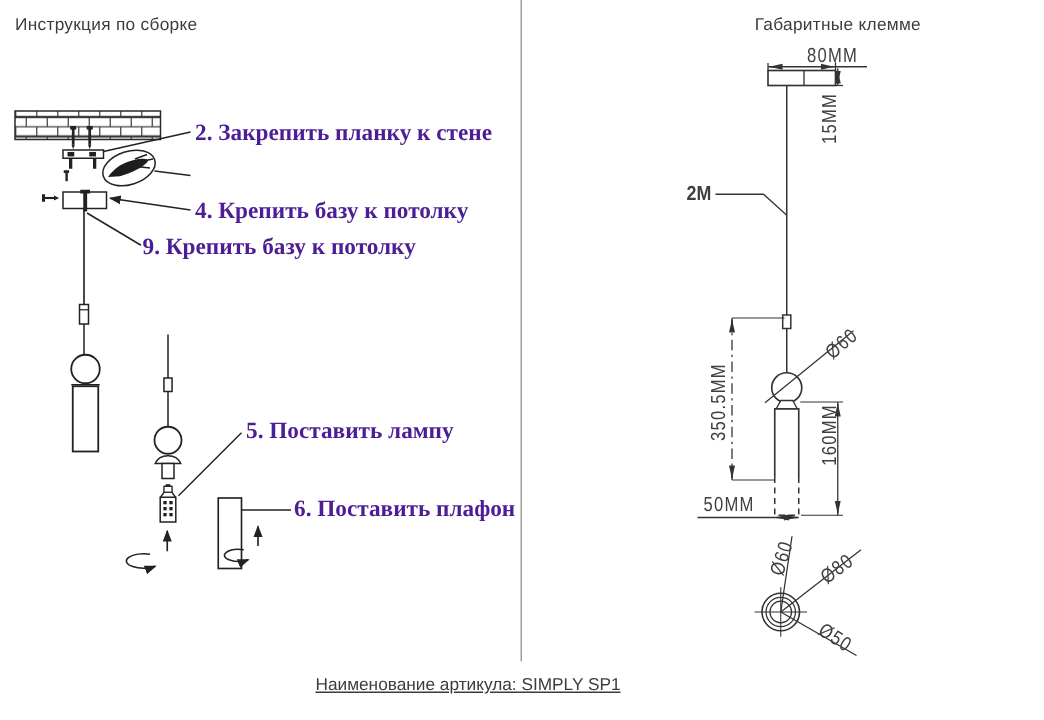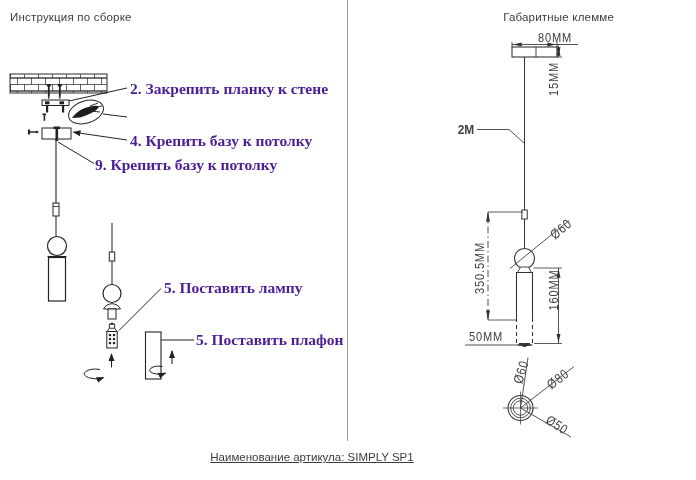--- a/index.html
+++ b/index.html
@@ -200,21 +200,21 @@
     </g>
   </svg>
 
   <div class="ui-title" style="left:10px;top:11px;">Инструкция по сборке</div>
   <div class="ui-title" style="right:10px;top:11px;">Габаритные клемме</div>
 
   <div class="step" style="left:130px;top:79.5px;">2. Закрепить планку к стене</div>
   <div class="step" style="left:130px;top:131.5px;">4. Крепить базу к потолку</div>
   <div class="step" style="left:95px;top:156px;">9. Крепить базу к потолку</div>
   <div class="step" style="left:164px;top:279px;text-align:center;">5. Поставить лампу</div>
-  <div class="step" style="left:196px;top:331px;">5. Поставить плафон</div>
+  <div class="step" style="left:196px;top:331px;">6. Поставить плафон</div>
 
   <div class="cad" style="left:555px;top:36.5px;transform:translate(-50%,-50%) scaleX(.82);">80MM</div>
   <div class="cad" style="left:552.5px;top:79px;transform:translate(-50%,-50%) rotate(-90deg) scaleX(.82);">15MM</div>
   <div class="cad bold" style="left:465.5px;top:129px;transform:translate(-50%,-50%) scaleX(.88);">2М</div>
   <div class="cad" style="left:561px;top:228.5px;transform:translate(-50%,-50%) rotate(-40deg) scaleX(.82);">Ø60</div>
   <div class="cad" style="left:479px;top:268px;transform:translate(-50%,-50%) rotate(-90deg) scaleX(.82);">350.5MM</div>
   <div class="cad" style="left:553px;top:290px;transform:translate(-50%,-50%) rotate(-90deg) scaleX(.82);">160MM</div>
   <div class="cad" style="left:486px;top:336px;transform:translate(-50%,-50%) scaleX(.82);">50MM</div>
   <div class="cad" style="left:521px;top:371.5px;transform:translate(-50%,-50%) rotate(-73deg) scaleX(.82);">Ø60</div>
   <div class="cad" style="left:558px;top:378.5px;transform:translate(-50%,-50%) rotate(-37deg) scaleX(.82);">Ø80</div>

